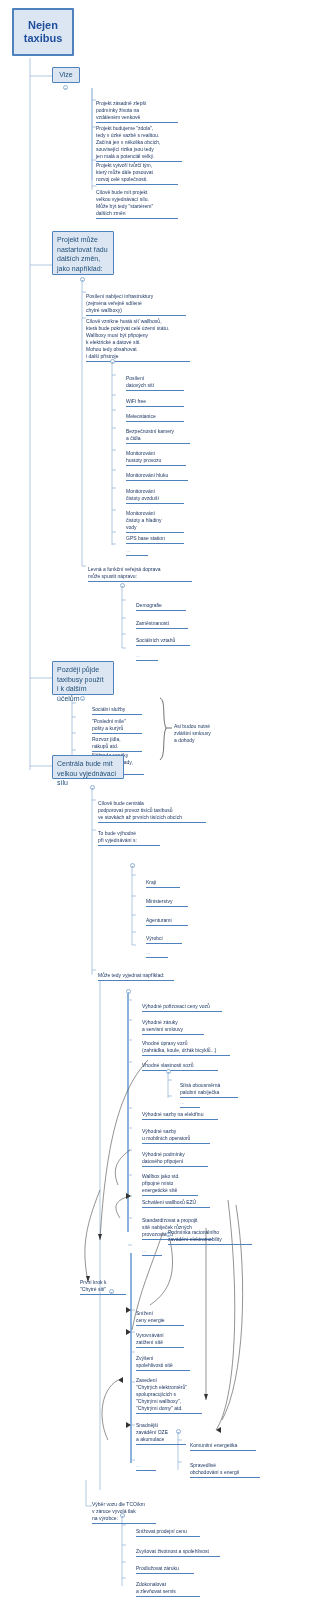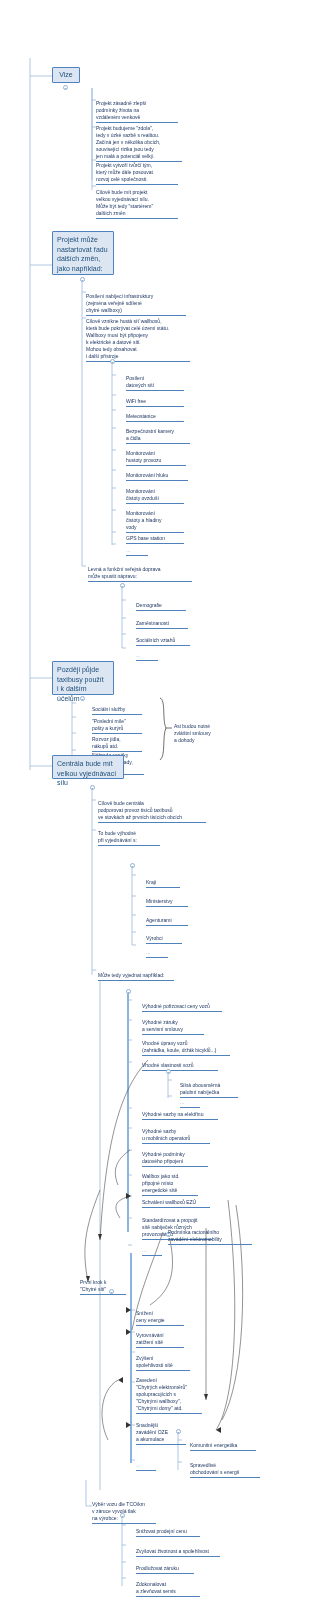--- a/index.html
+++ b/index.html
@@ -225,20 +225,24 @@
       <polygon points="216,1430 221,1427 221,1433"></polygon>
       <polygon points="118,1380 123,1377 123,1383"></polygon>
     </g>
 
     <g fill="none" stroke="#333" stroke-width="0.7">
       <path d="M160 698 C 166 700, 162 720, 166 728 C 162 736, 166 756, 160 760"></path>
       <path d="M166 728 L172 728"></path>
     </g>
   </svg>
 
+  <div class="root" style="left:12px;top:8px;width:62px;height:48px;">
+    <span style="white-space:pre-line">Nejen
+taxibus</span>
+  </div>
 
   <div class="boxnode center" style="left:52px;top:67px;width:28px;height:16px;">
     <span>Vize</span>
   </div>
   <div class="toggle" style="left:63px;top:85px;"></div>
 
   <div class="leaf" style="left:96px;top:93px;width:82px;">
     <span>Projekt zásadně zlepší
 podmínky života na
 vzdáleném venkově</span>

